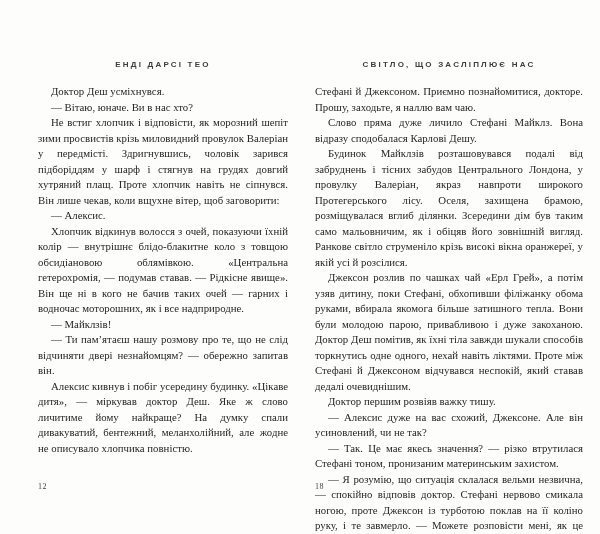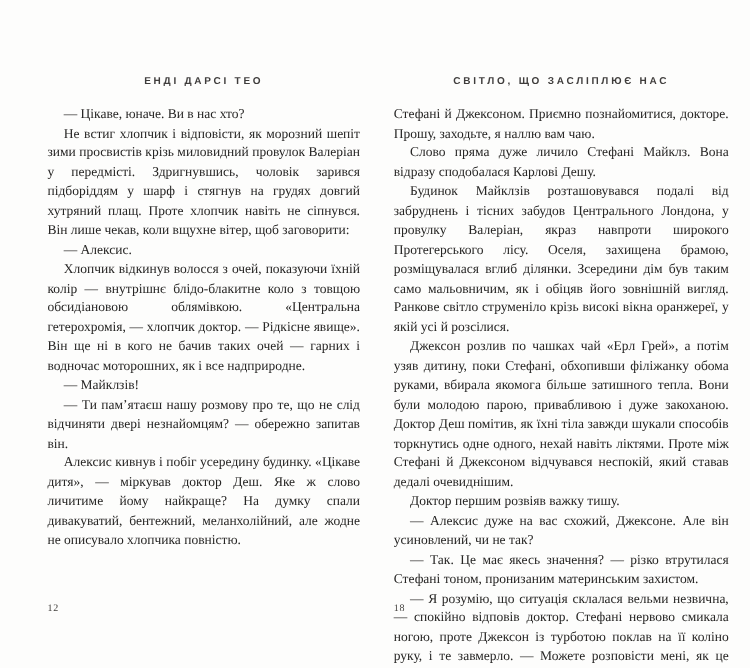--- a/index.html
+++ b/index.html
@@ -73,24 +73,25 @@
   }
 </style>
 </head>
 <body>
 
 <div class="spread">
 
   <div class="page page-left">
     <div class="running-header">ЕНДІ ДАРСІ ТЕО</div>
     <div class="page-body">
-        <p><span>— Цікаве, юначе. Ви в нас хто?</span></p>
+        <p><span>Доктор Деш усміхнувся.</span></p>
+        <p><span>— Вітаю, юначе. Ви в нас хто?</span></p>
         <p><span>Не встиг хлопчик і відповісти, як морозний шепіт зими просвистів крізь миловидний провулок Валеріан у передмісті. Здригнувшись, чоловік зарився підборіддям у шарф і стягнув на грудях довгий хутряний плащ. Проте хлопчик навіть не сіпнувся. Він лише чекав, коли вщухне вітер, щоб заговорити:</span></p>
         <p><span>— Алексис.</span></p>
-        <p><span>Хлопчик відкинув волосся з очей, показуючи їхній колір — внутрішнє блідо-блакитне коло з товщою обсидіановою облямівкою. «</span><span class="it">Центральна гетерохромія</span><span>, — хлопчик доктор. — </span><span class="it">Рідкісне явище</span><span>». Він ще ні в кого не бачив таких очей — гарних і водночас моторошних, як і все надприродне.</span></p>
+        <p><span>Хлопчик відкинув волосся з очей, показуючи їхній колір — внутрішнє блідо-блакитне коло з товщою обсидіановою облямівкою. «</span><span class="it">Центральна гетерохромія</span><span>, — подумав ставав. — </span><span class="it">Рідкісне явище</span><span>». Він ще ні в кого не бачив таких очей — гарних і водночас моторошних, як і все надприродне.</span></p>
         <p><span>— Майклзів!</span></p>
         <p><span>— Ти пам’ятаєш нашу розмову про те, що не слід відчиняти двері незнайомцям? — обережно запитав він.</span></p>
         <p><span>Алексис кивнув і побіг усередину будинку. «</span><span class="it">Цікаве дитя</span><span>», — міркував доктор Деш. Яке ж слово личитиме йому найкраще? На думку спали </span><span class="it">дивакуватий, бентежний, меланхолійний</span><span>, але жодне не описувало хлопчика повністю.</span></p>
         <p></p>
       </div>
     <div class="page-number">12</div>
   </div>
 
   <div class="page page-right">
     <div class="running-header">СВІТЛО, ЩО ЗАСЛІПЛЮЄ НАС</div>

